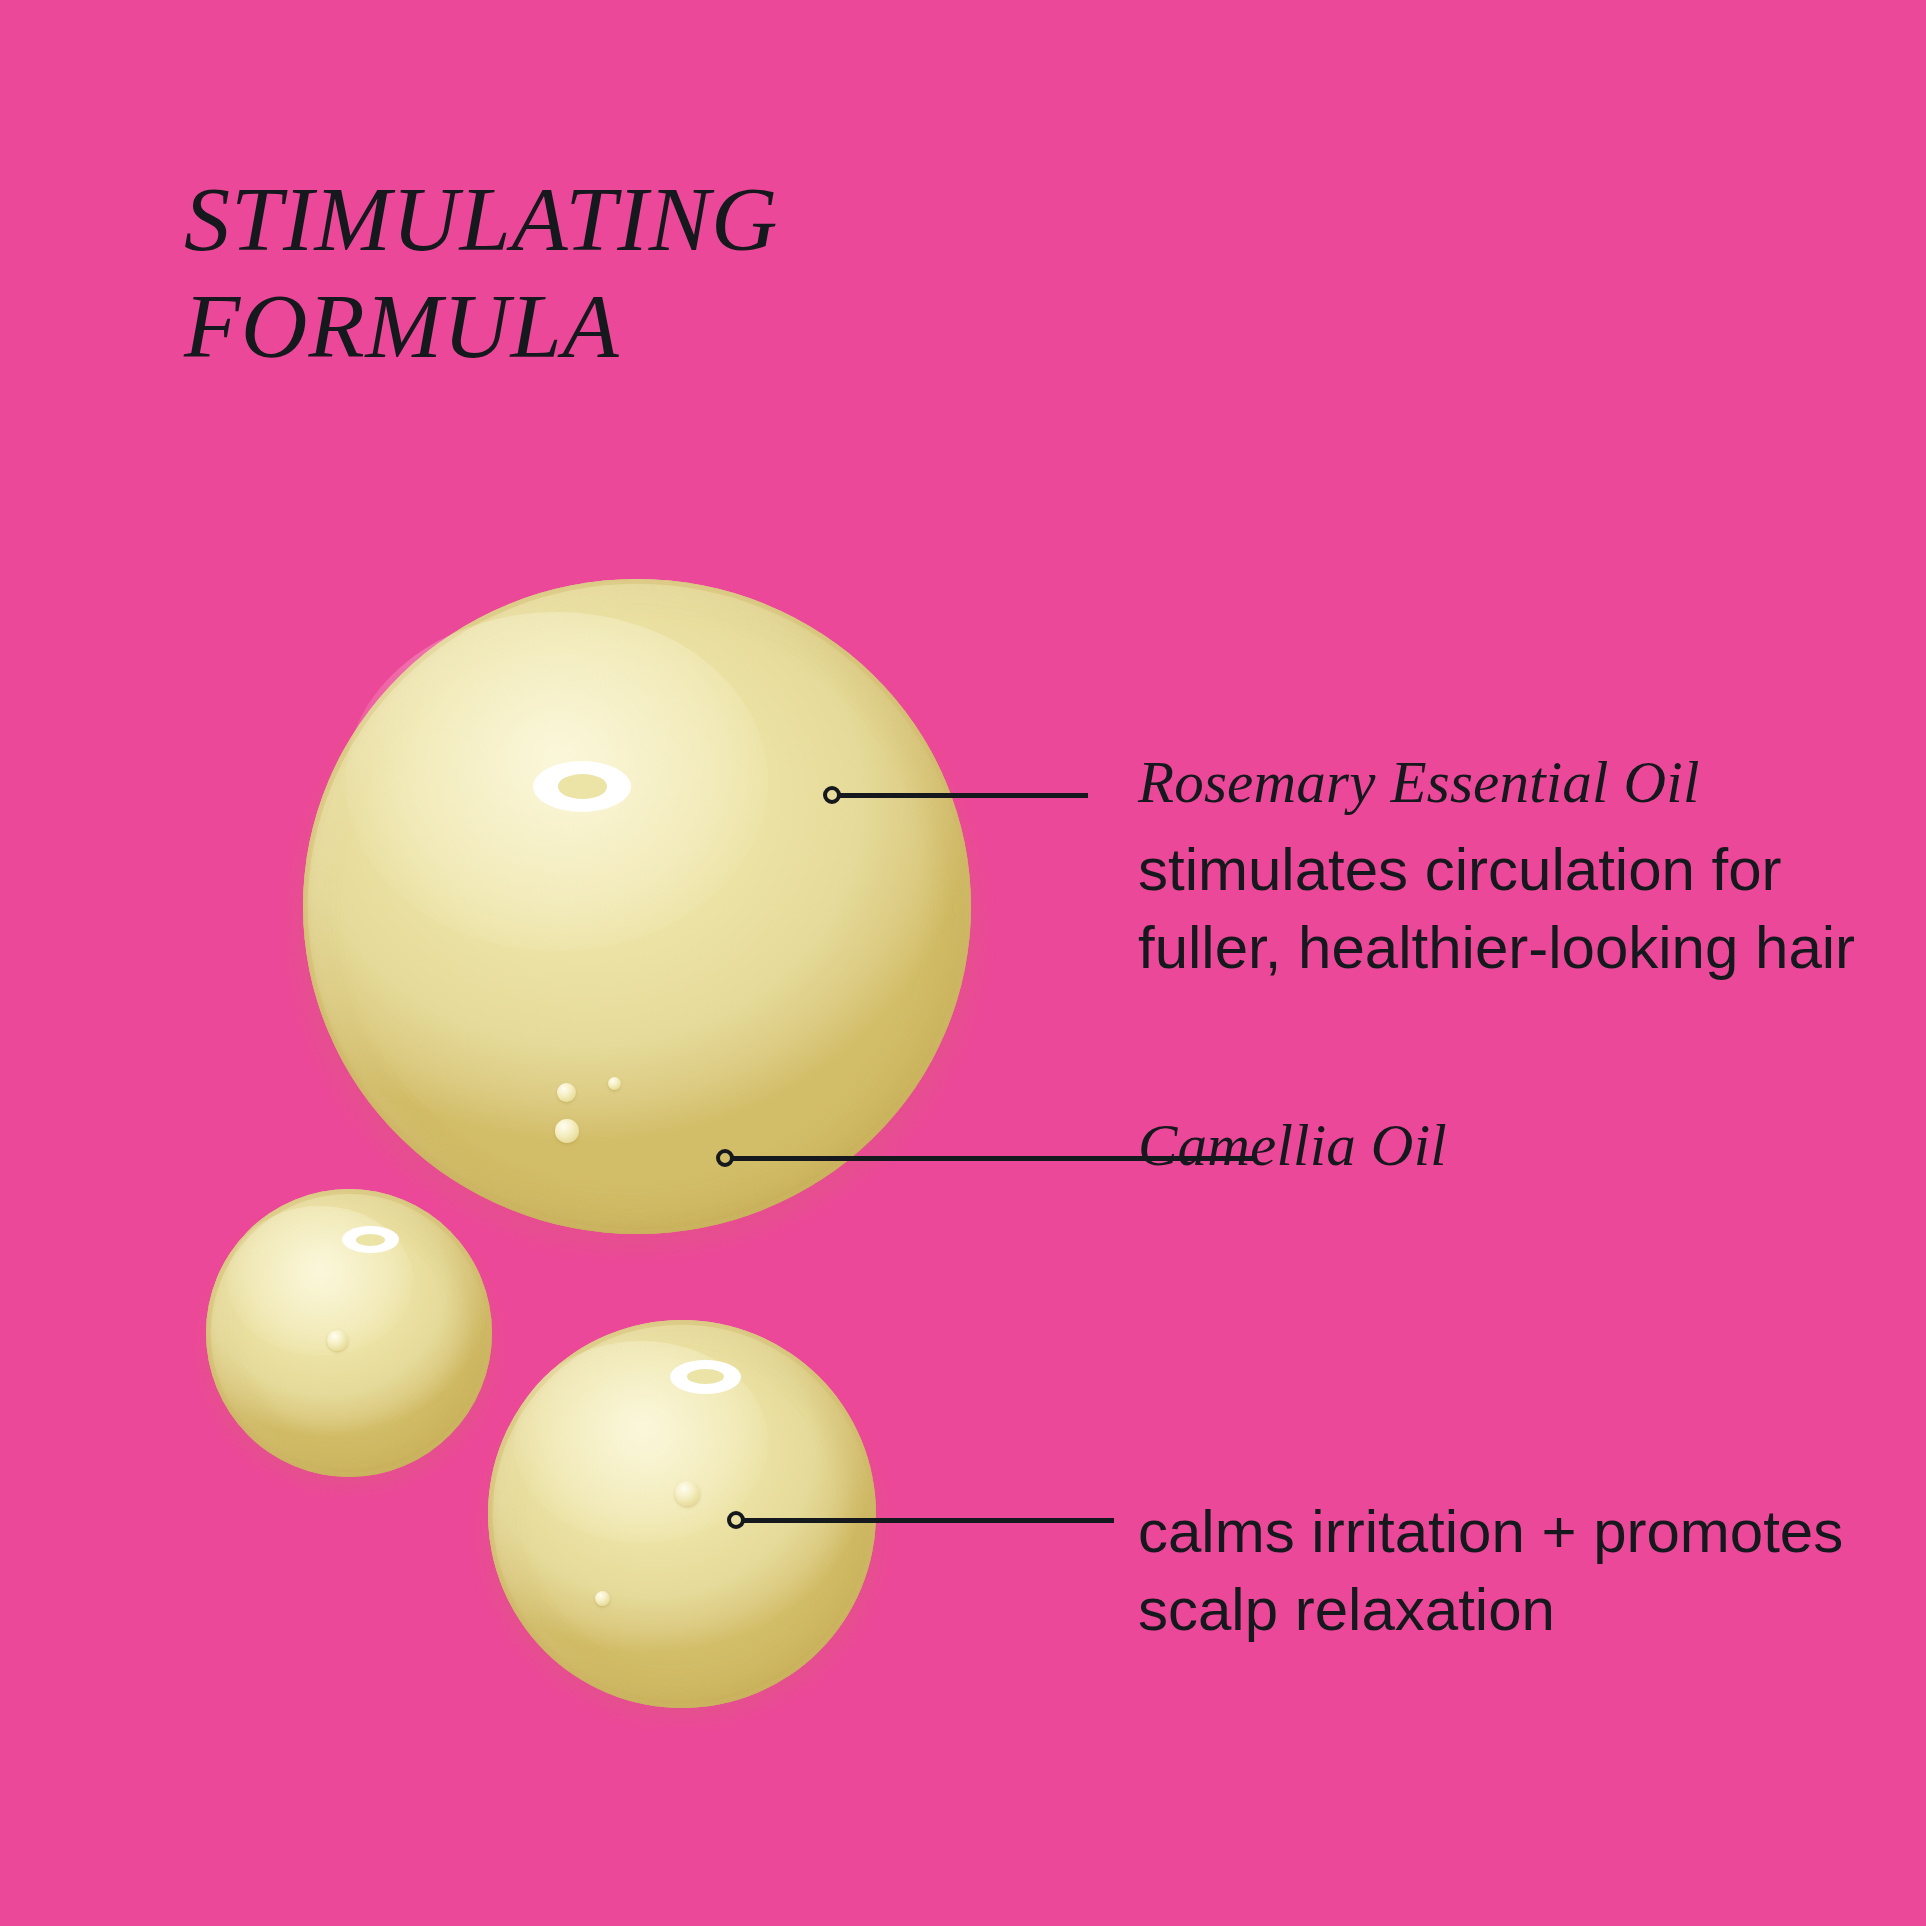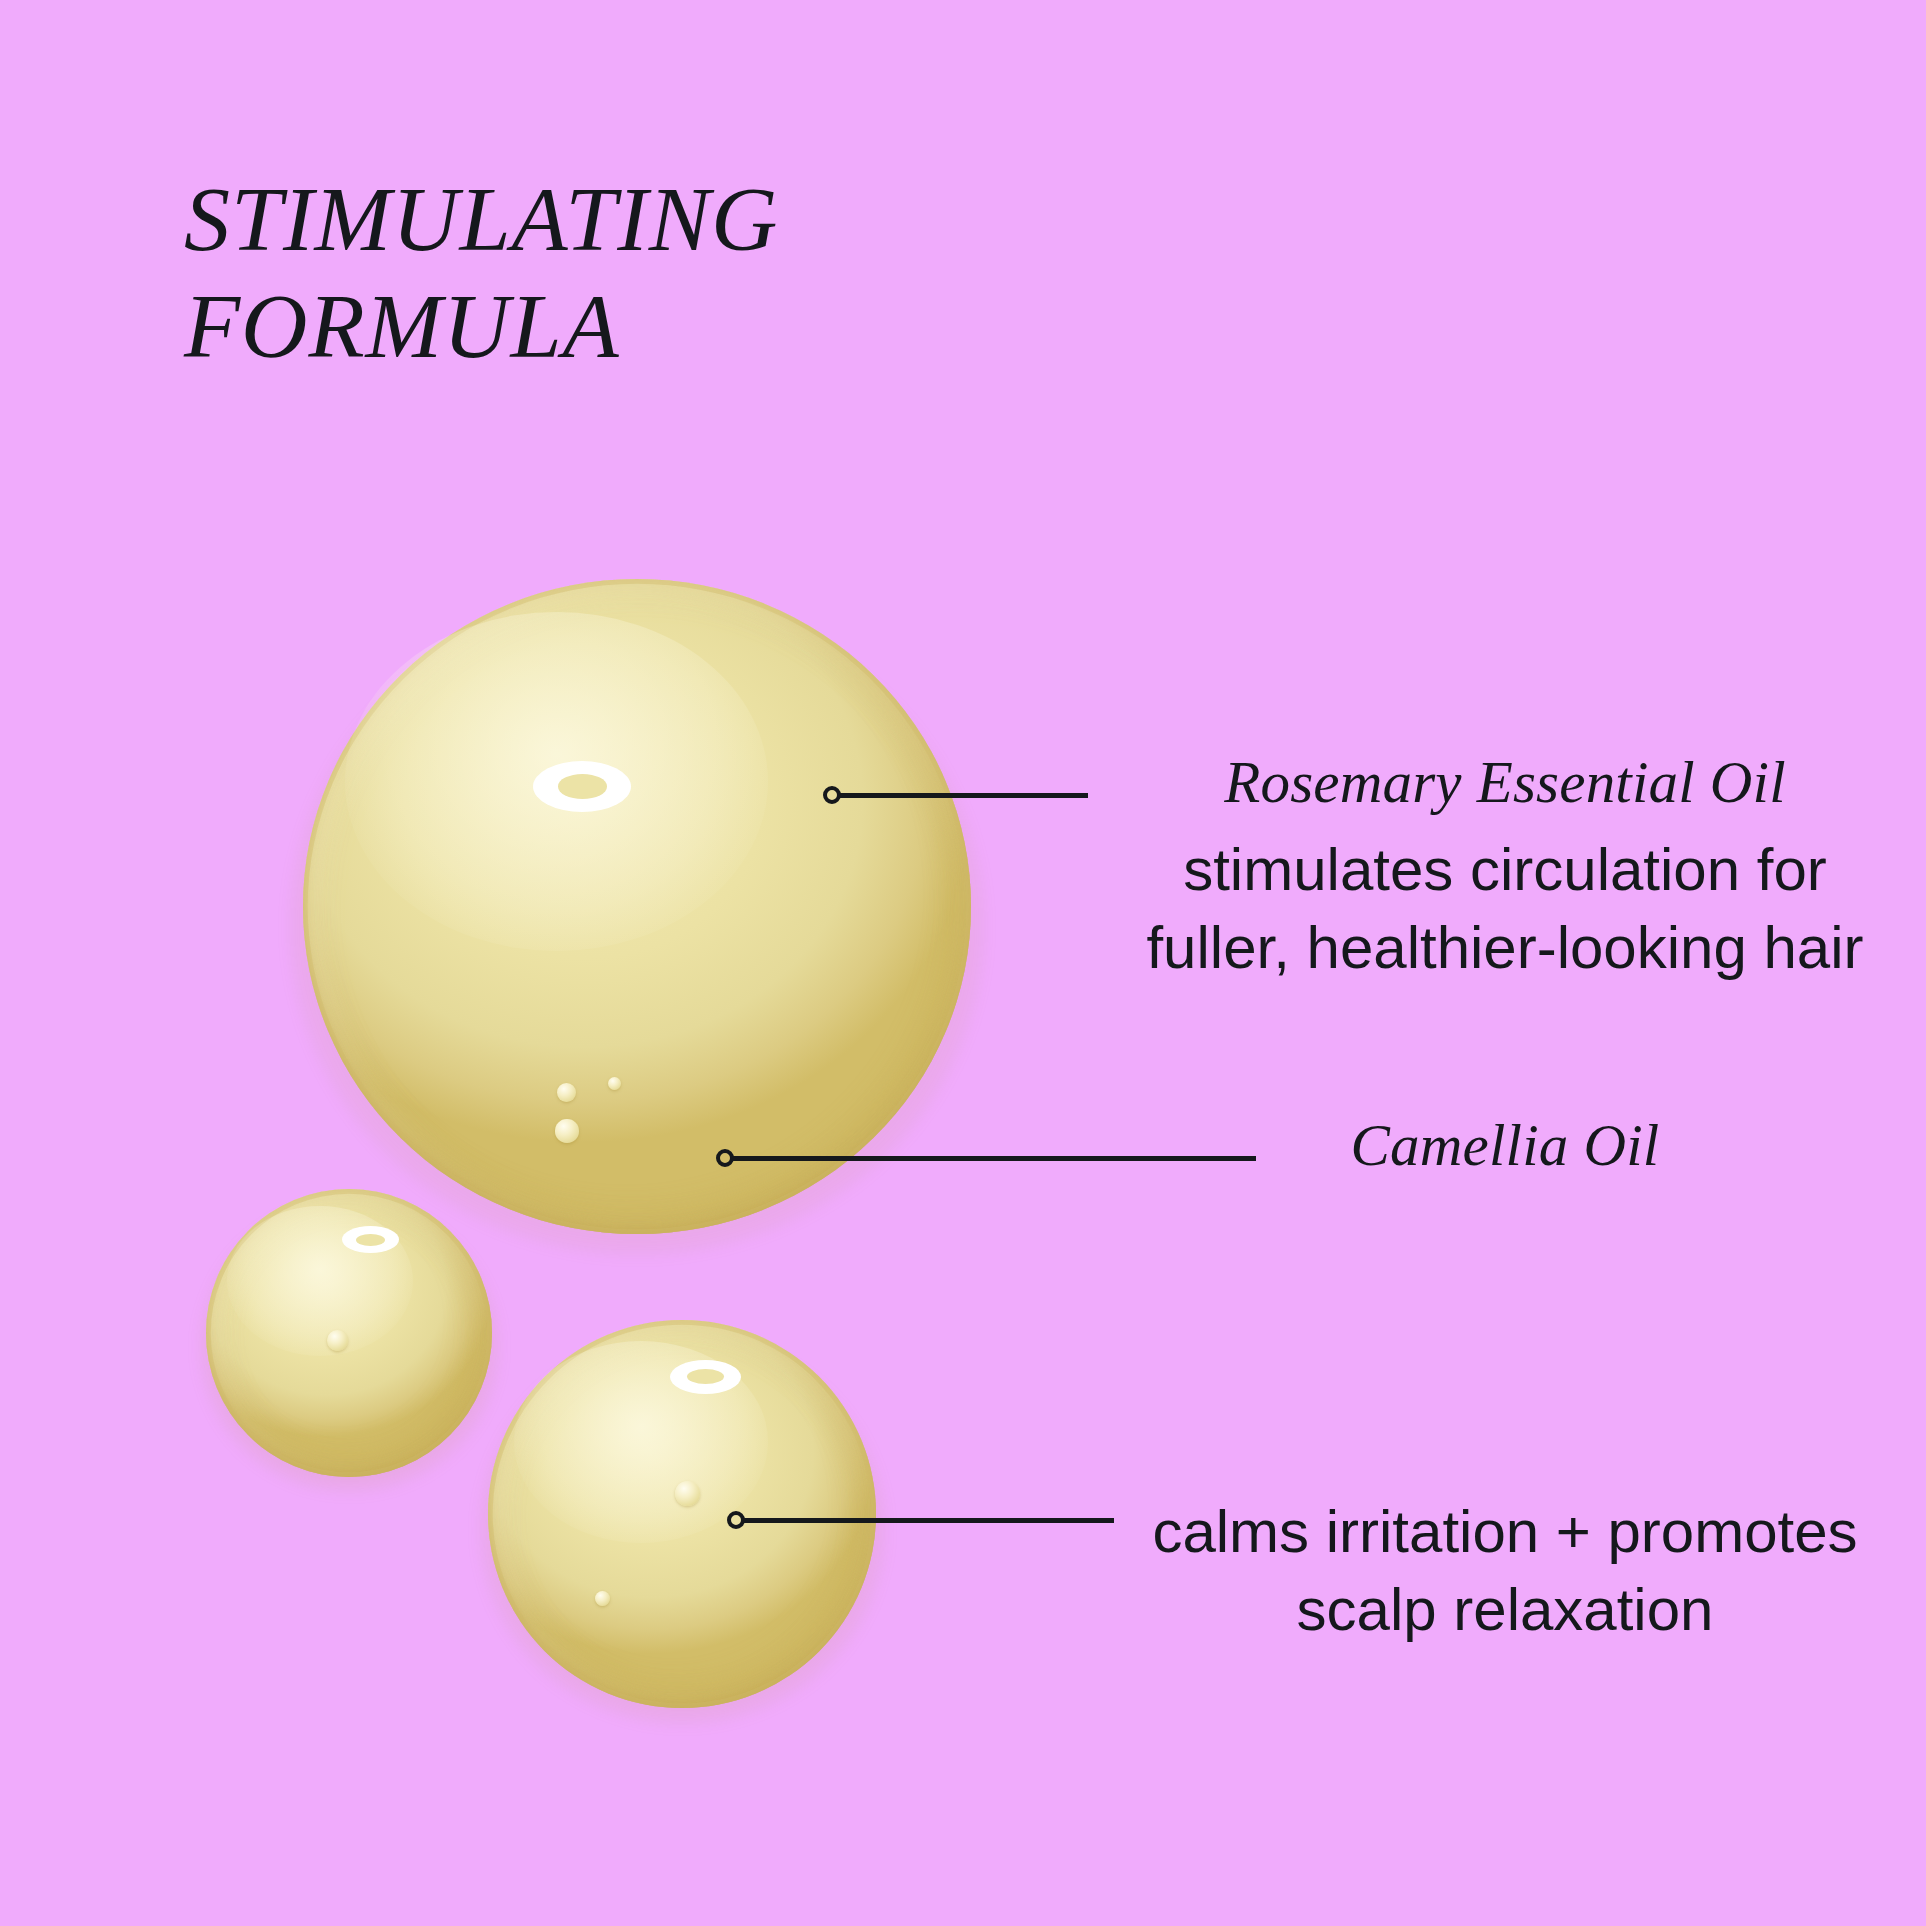--- a/index.html
+++ b/index.html
@@ -2,21 +2,21 @@
 <html style="font-size:7.5px"><head>
 <meta charset="utf-8">
 <style>
   html,body{margin:0;padding:0;}
   body{
     width:1926px;height:1926px;
     background:#f8f6f2;
     font-family:"Liberation Sans", sans-serif;
     overflow:hidden;
   }
-  #stage{position:relative;width:1926px;height:1926px;background:#f0abfc;}
+  #stage{position:relative;width:1926px;height:1926px;background:#ec4899;}
 
   
   #title{
     position:absolute;left:184px;top:166px;width:1035px;
     font-family:"Liberation Serif", serif;
     font-style:italic;
     font-size:92px;
     line-height:1.16;
     letter-spacing:0.9px;
     color:#15181c;
@@ -78,21 +78,20 @@
     border:4.2px solid #15181c;
     box-sizing:border-box;
     background:transparent;
   }
   .leader{
     position:absolute;height:5.2px;background:#15181c;
   }
   .callout-text{
     position:absolute;
     width:734px;
-    text-align:center;
     color:#15181c;
   }
   .callout-title{
     font-family:"Liberation Serif", serif;
     font-style:italic;
     font-size:59px;
     line-height:1.08;
     letter-spacing:0.2px;
   }
   .callout-desc{

